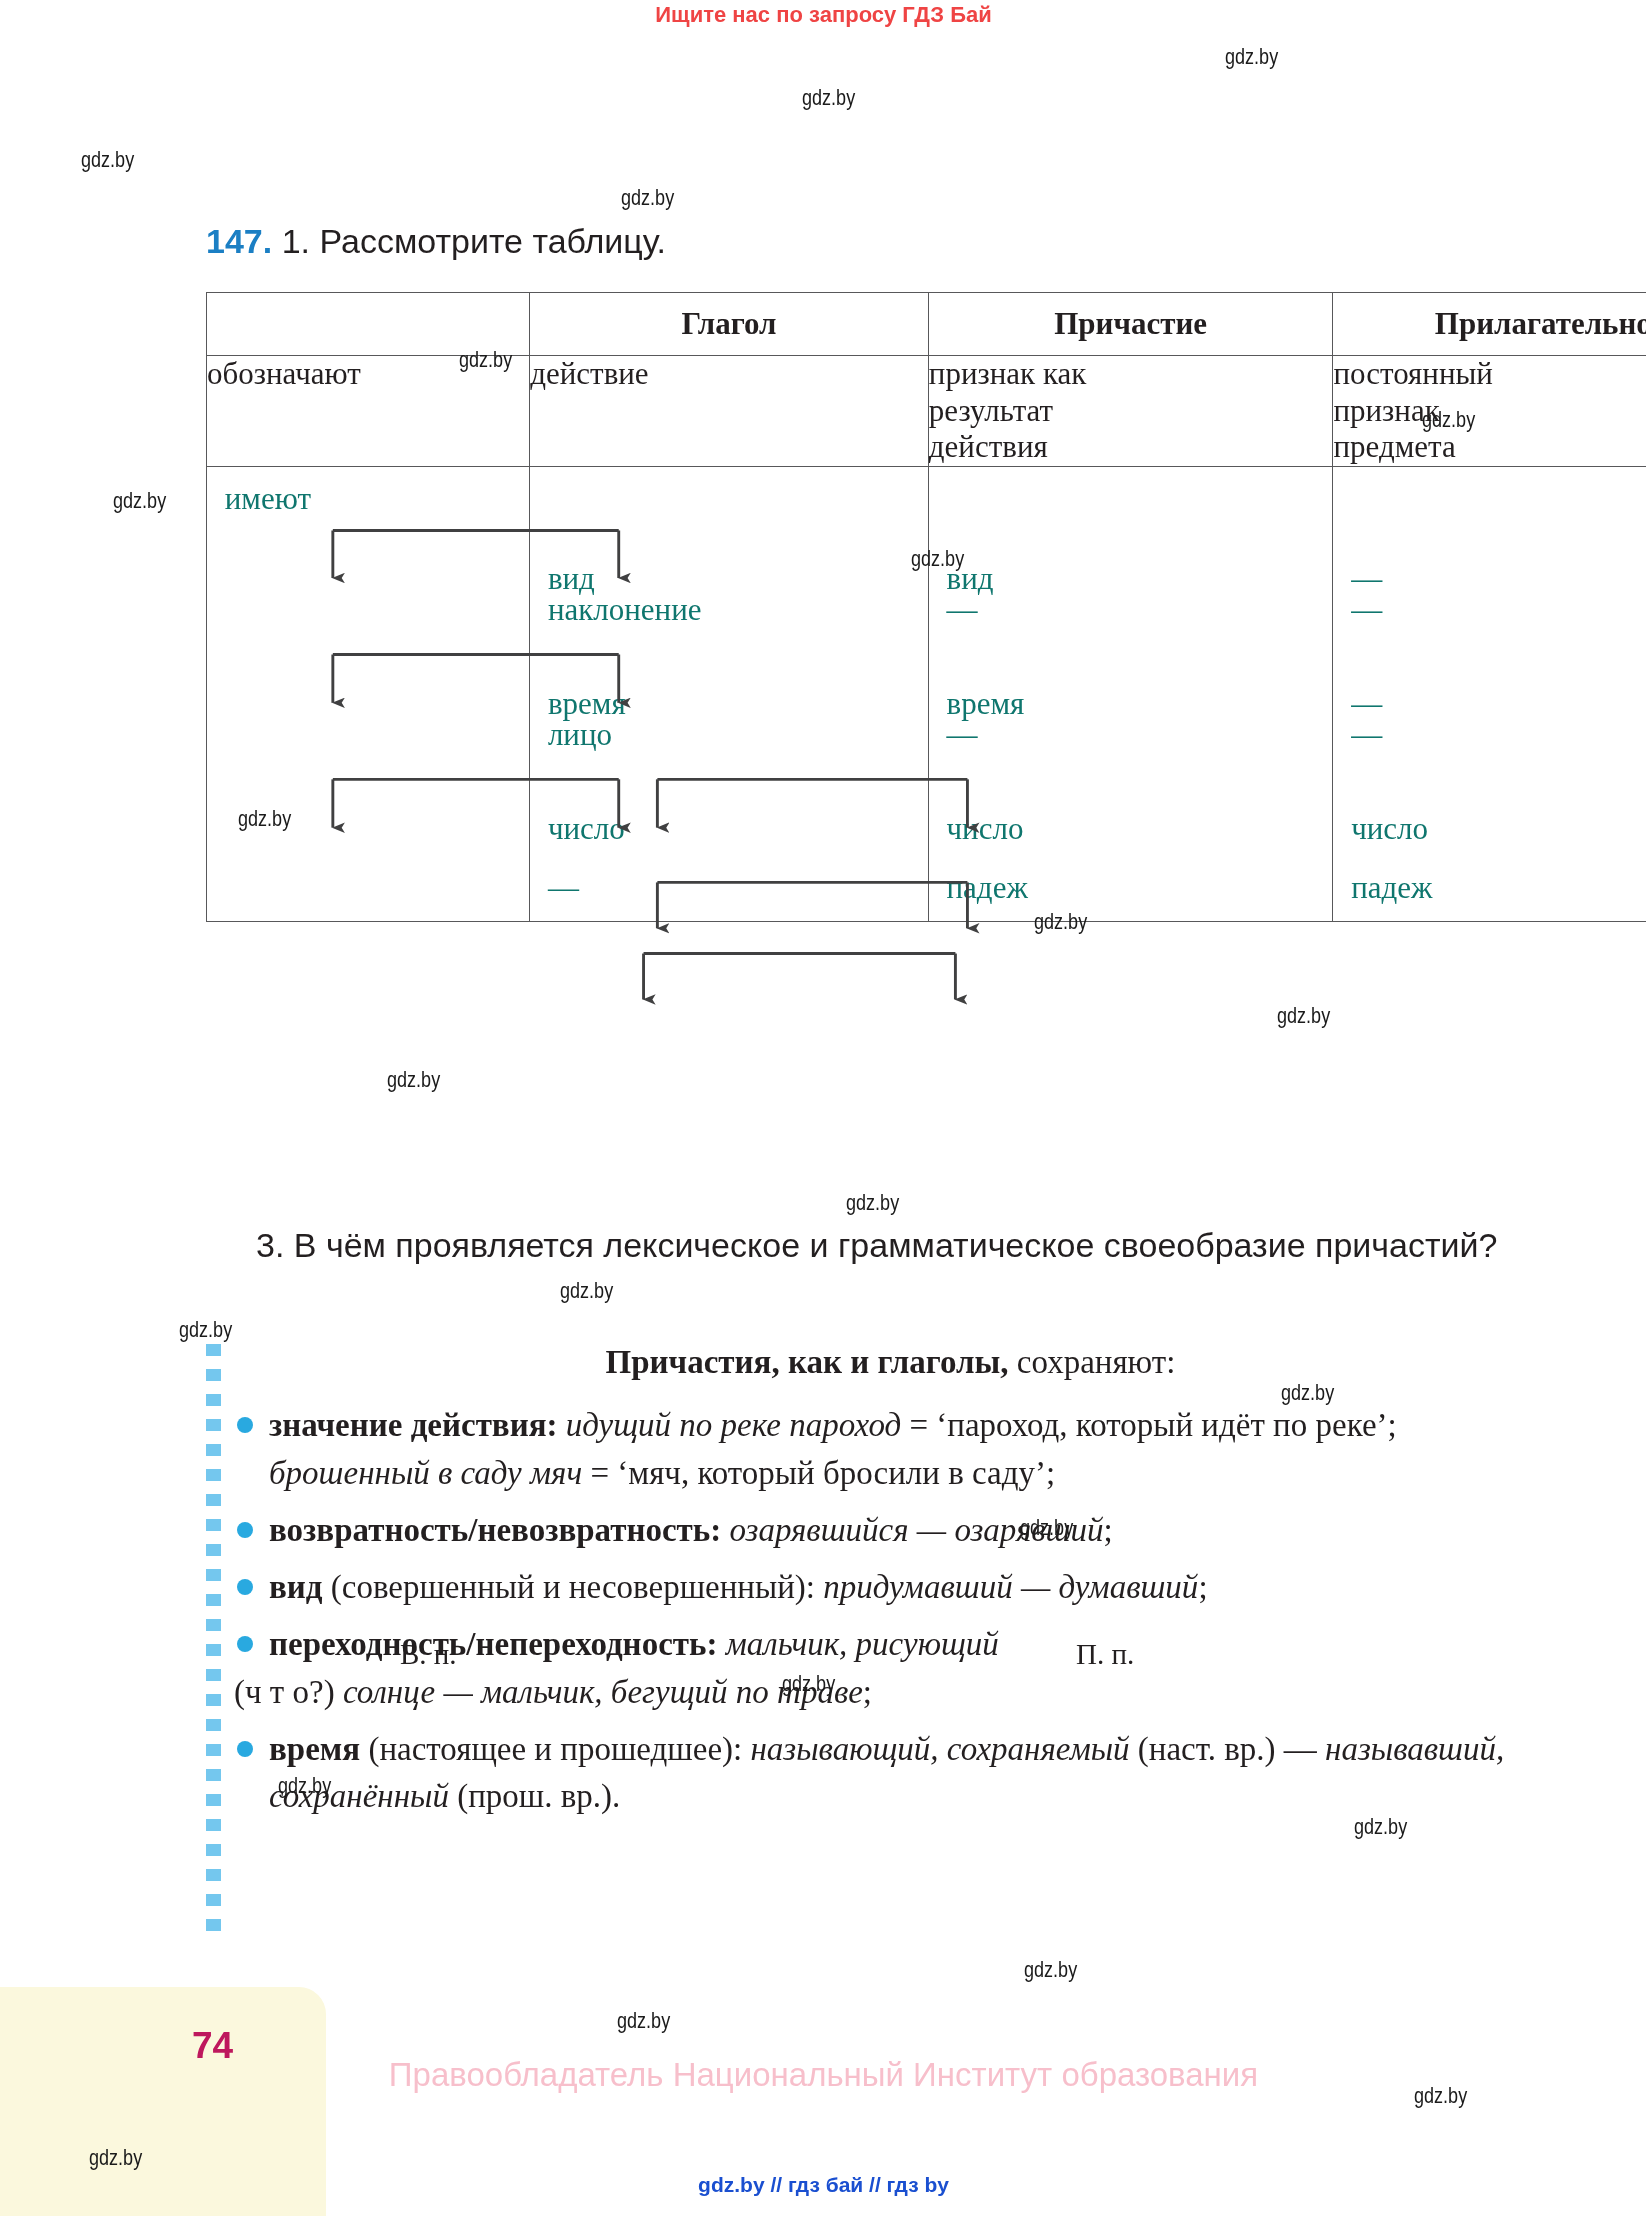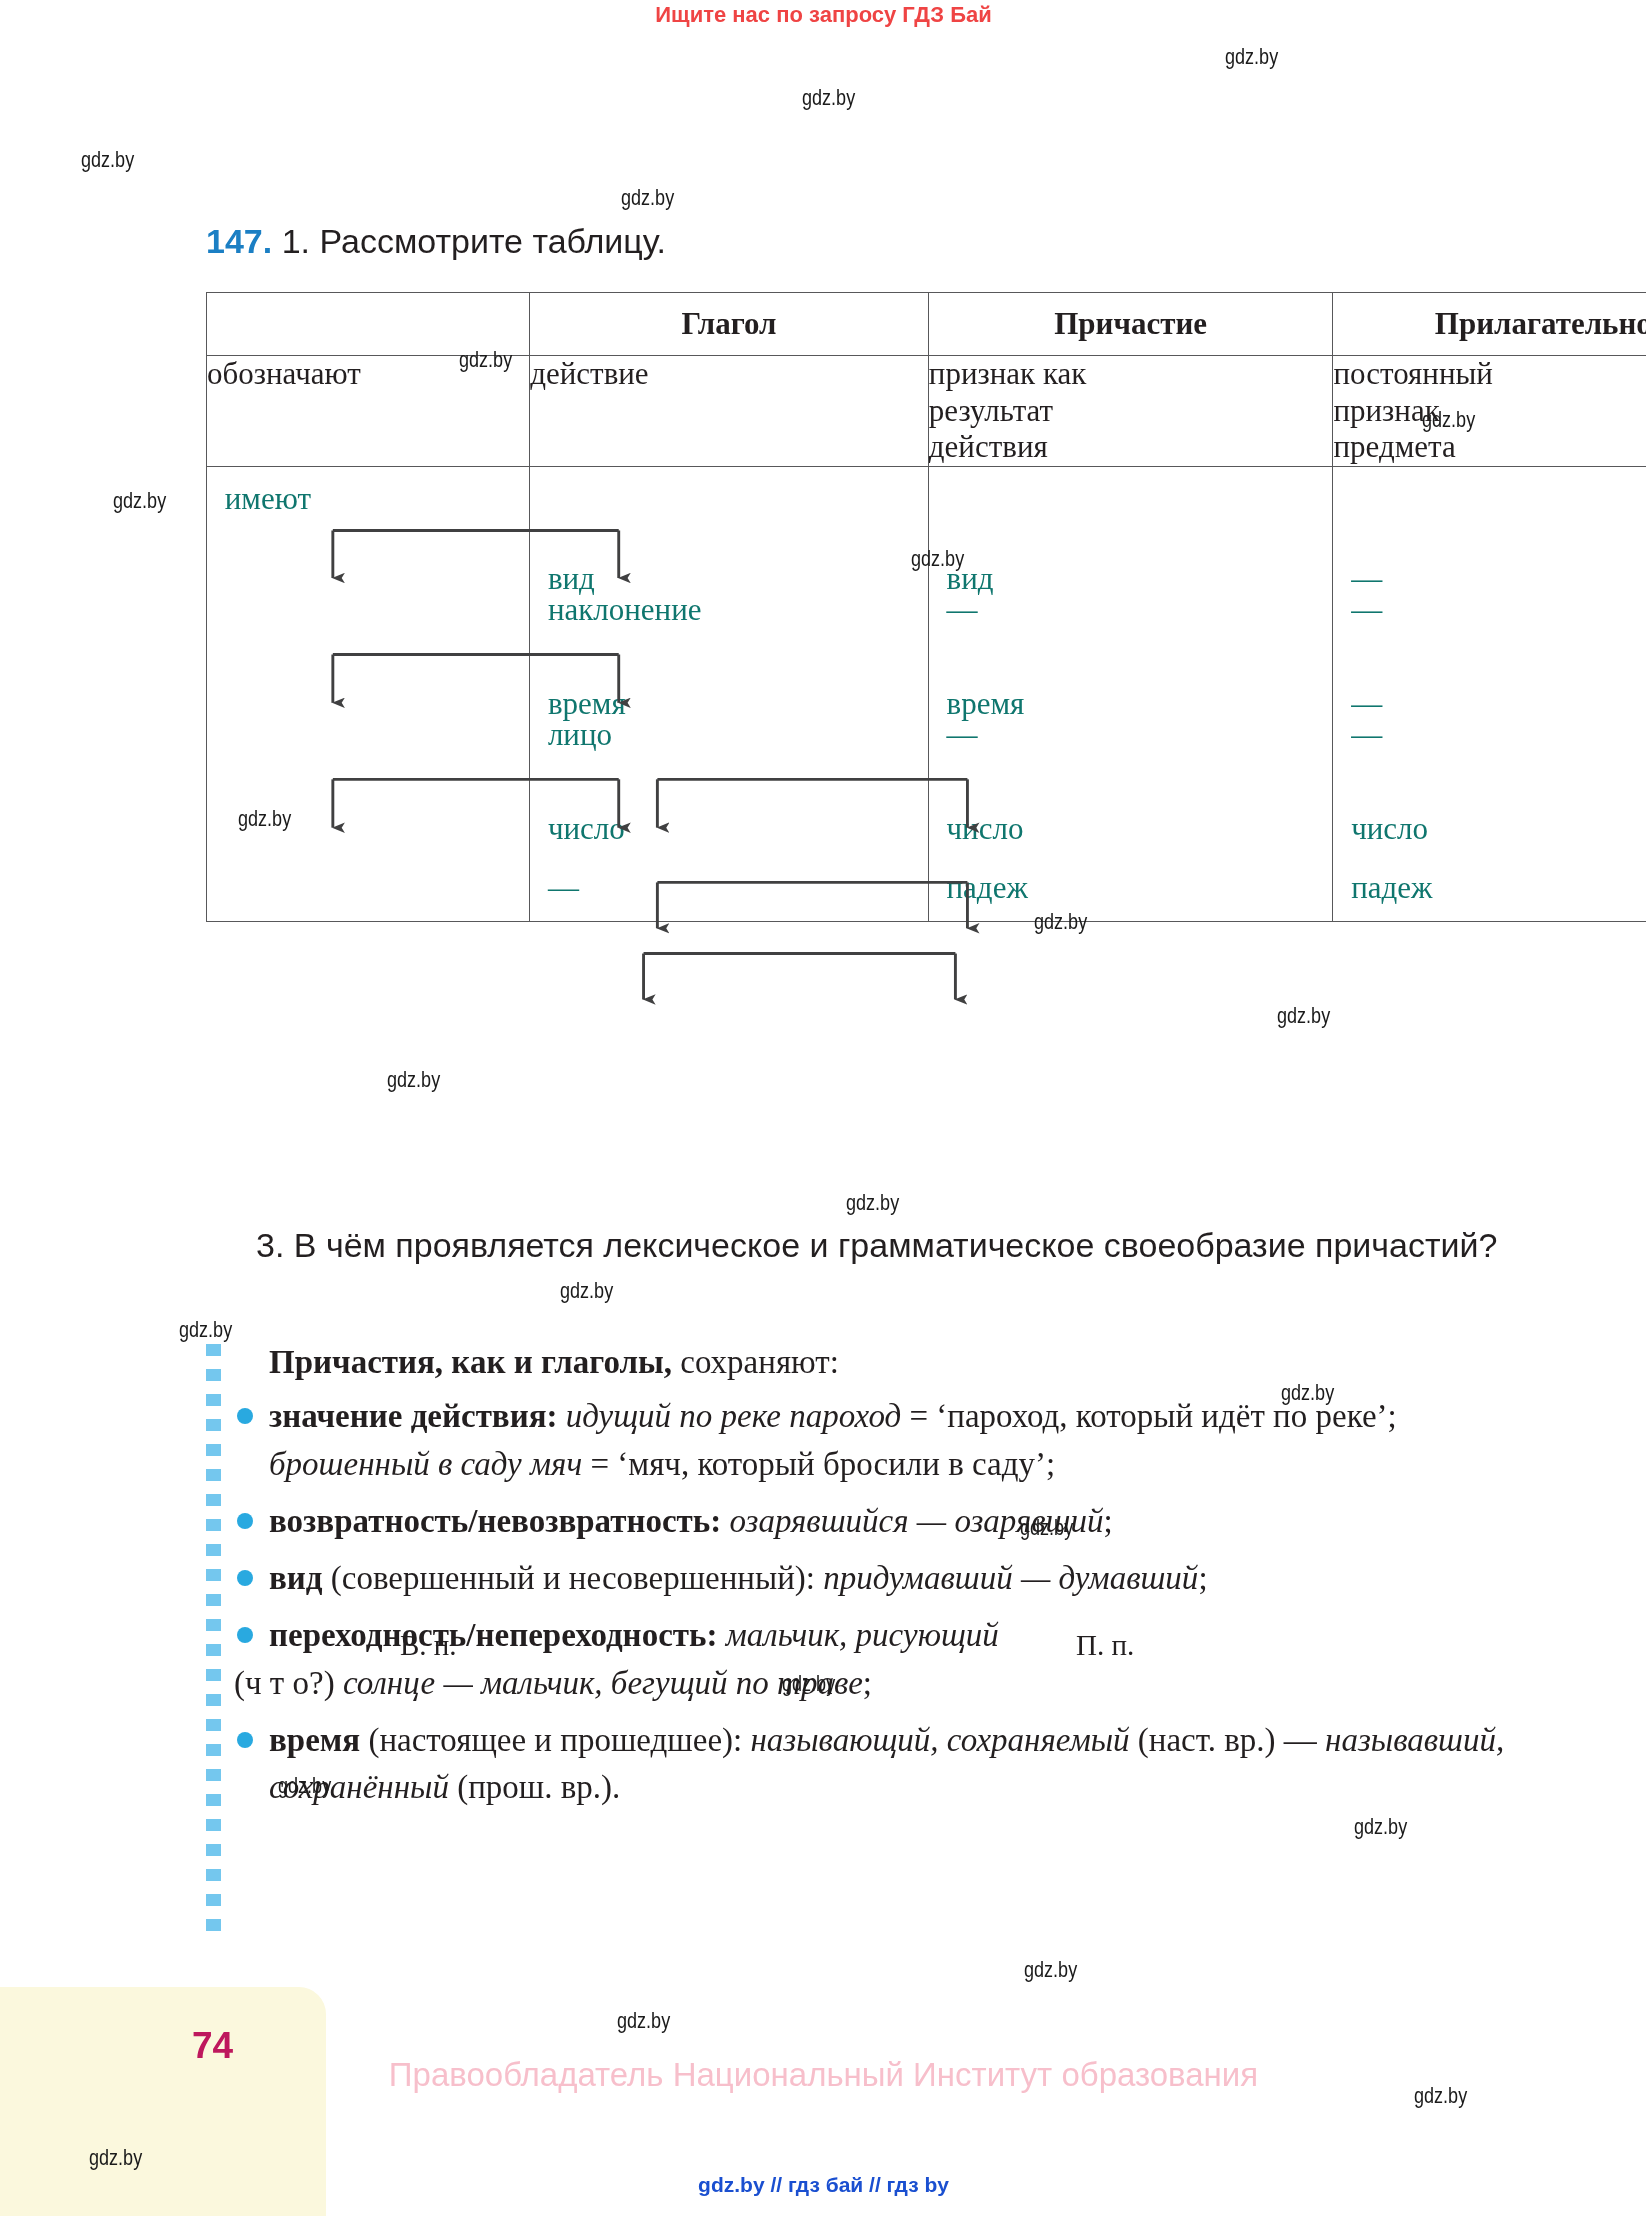--- a/index.html
+++ b/index.html
@@ -131,21 +131,22 @@
         rgba(255,255,255,0) 12px, rgba(255,255,255,0) 25px);
   }
   .rule-body{
     margin-left:63px;
     font-family:"Liberation Serif", serif;
     color:#231f20;
   }
   .rule-title{
     font-size:33px; font-weight:bold;
     white-space:nowrap;
-    margin-bottom:12px;
+    margin-bottom:21px;
+    text-align:center;
   }
   .rule-title .light{ font-weight:normal; }
   .bullet-row{
     position:relative;
     font-size:33px;
     line-height:1.44;
     margin-bottom:9.7px;
     margin-left:-35px;
     padding-left:35px;
     text-indent:0;

